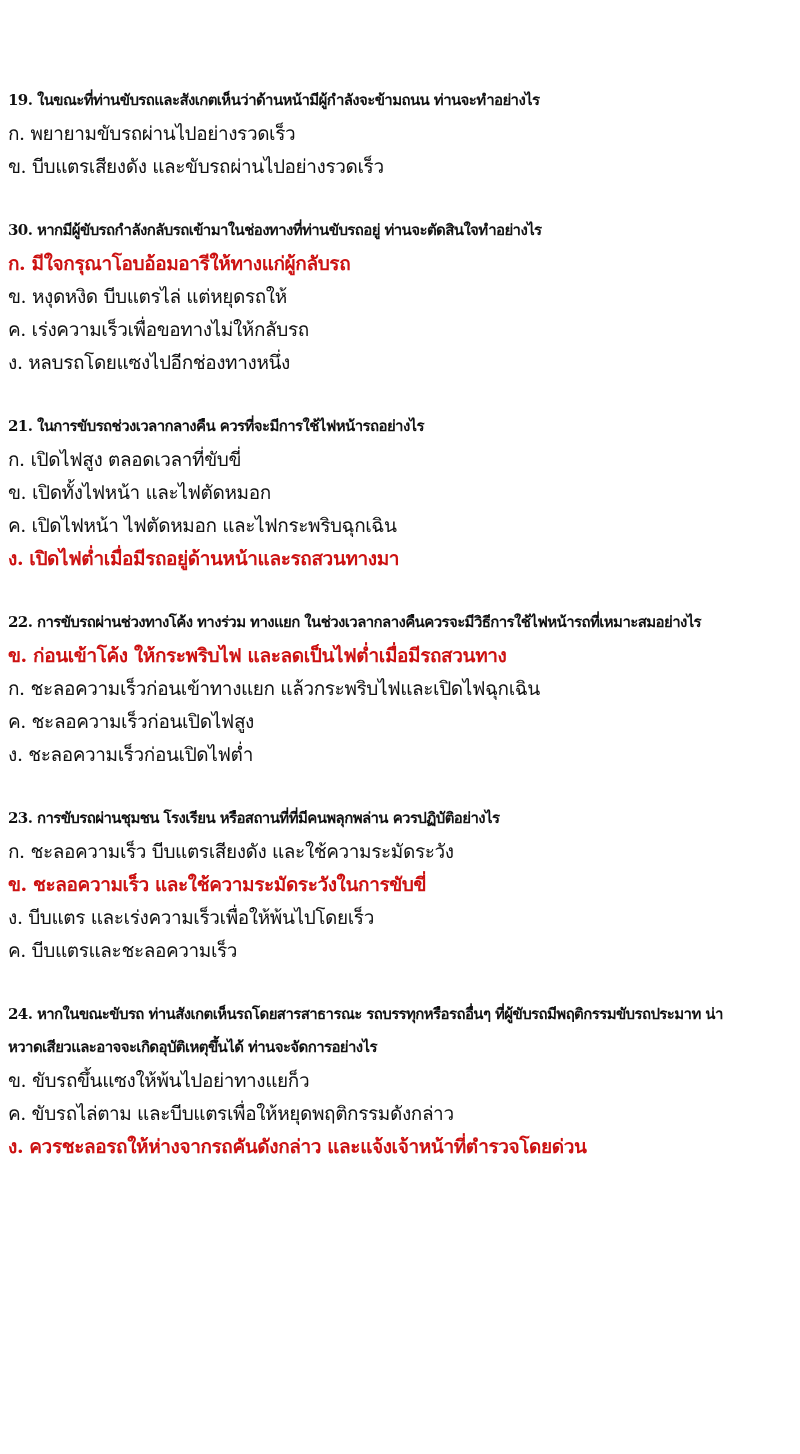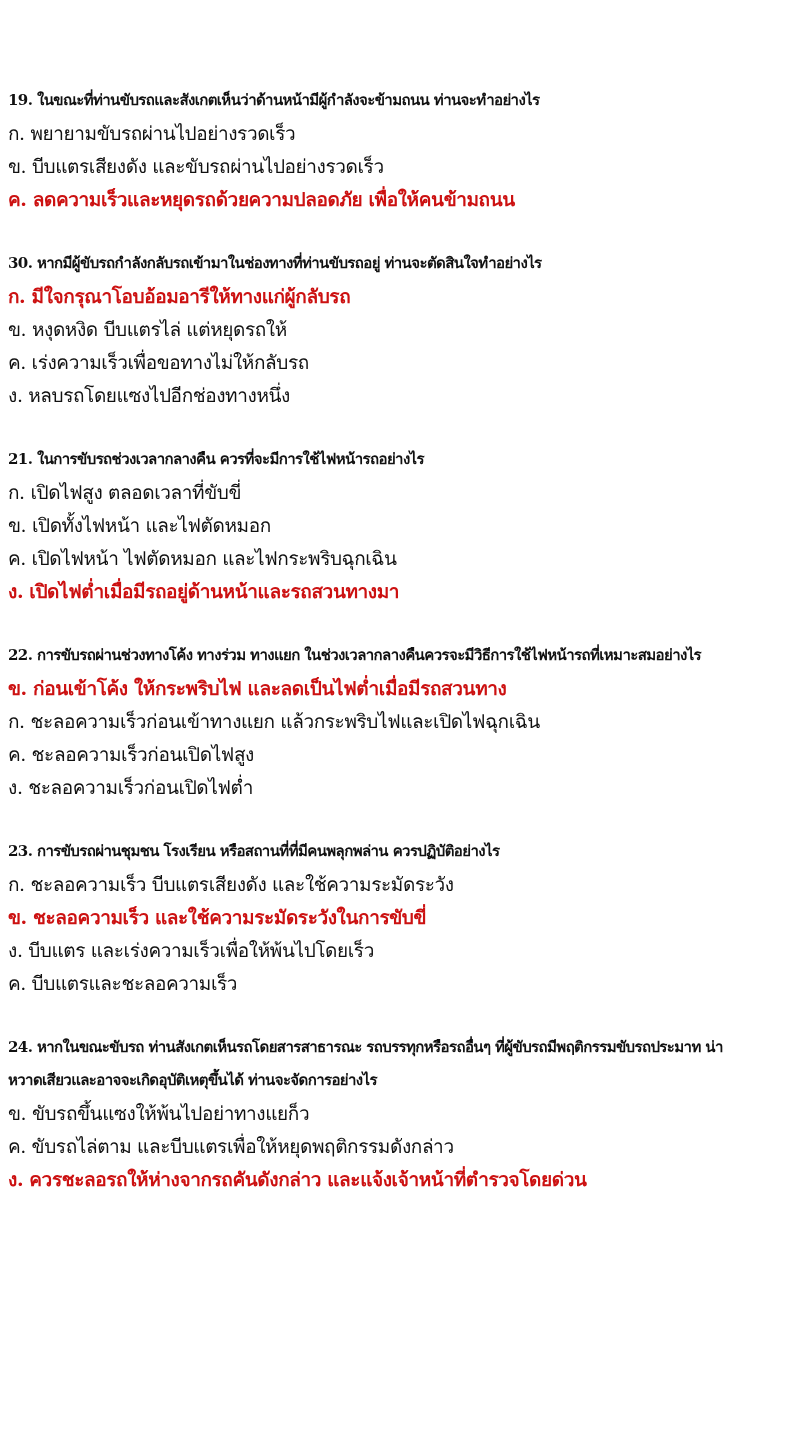--- a/index.html
+++ b/index.html
@@ -40,21 +40,20 @@
   </style>
 </head>
 <body>
 
 <div class="page">
 
   <div class="question-block">
     <div class="line question"><span>19.</span> <span>ในขณะที่ท่านขับรถและสังเกตเห็นว่าด้านหน้ามีผู้กำลังจะข้ามถนน ท่านจะทำอย่างไร</span></div>
     <div class="line option"><span>ก.</span> <span>พยายามขับรถผ่านไปอย่างรวดเร็ว</span></div>
     <div class="line option"><span>ข.</span> <span>บีบแตรเสียงดัง และขับรถผ่านไปอย่างรวดเร็ว</span></div>
-    <div class="line option correct"><span>ค.</span> <span>ลดความเร็วและหยุดรถด้วยความปลอดภัย เพื่อให้คนข้ามถนน</span></div>
   </div>
 
   <div class="question-block">
     <div class="line question"><span>30.</span> <span>หากมีผู้ขับรถกำลังกลับรถเข้ามาในช่องทางที่ท่านขับรถอยู่ ท่านจะตัดสินใจทำอย่างไร</span></div>
     <div class="line option correct"><span>ก.</span> <span>มีใจกรุณาโอบอ้อมอารีให้ทางแก่ผู้กลับรถ</span></div>
     <div class="line option"><span>ข.</span> <span>หงุดหงิด บีบแตรไล่ แต่หยุดรถให้</span></div>
     <div class="line option"><span>ค.</span> <span>เร่งความเร็วเพื่อขอทางไม่ให้กลับรถ</span></div>
     <div class="line option"><span>ง.</span> <span>หลบรถโดยแซงไปอีกช่องทางหนึ่ง</span></div>
   </div>
 

